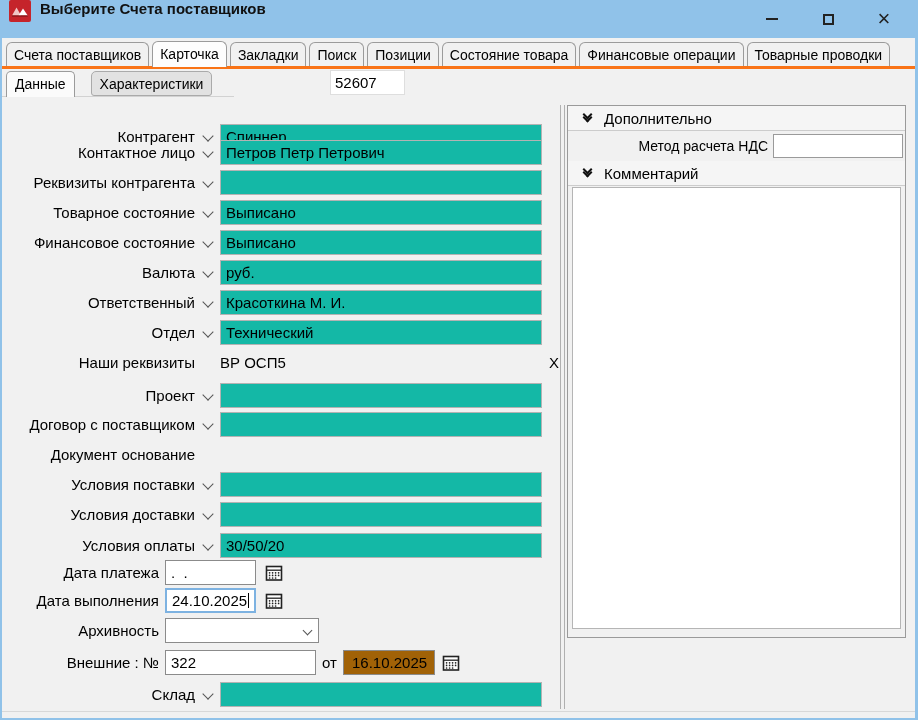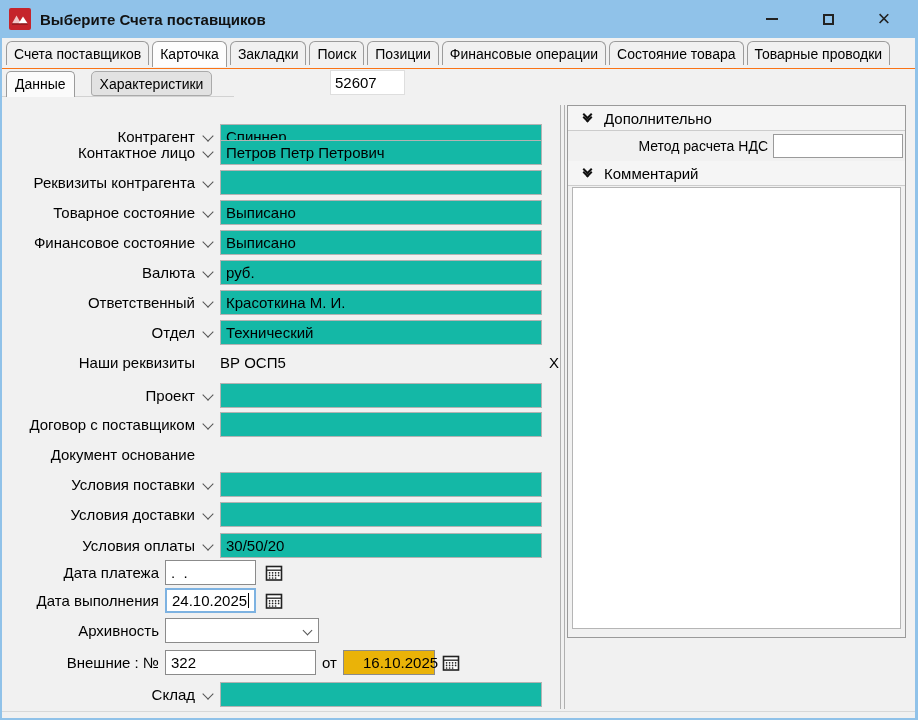--- a/index.html
+++ b/index.html
@@ -8,31 +8,31 @@
     position:relative; width:918px; height:720px; background:#f1f1f1;
     overflow:hidden; color:#000;
   }
   
   .edge { position:absolute; background:#90c2e9; z-index:50; }
   .edge-left { left:0; top:0; width:2px; height:720px; }
   .edge-right { right:0; top:0; width:3px; height:720px; }
   .edge-bottom { left:0; bottom:0; width:918px; height:2px; }
 
   
-  .titlebar { position:absolute; left:0; top:0; width:918px; height:38px; background:#90c2e9; display:flex; align-items:center; }
+  .titlebar { position:absolute; left:0; top:0; width:918px; height:38px; background:#90c2e9; display:flex; }
   .appicon { margin-left:9px; width:22px; height:22px; display:inline-block; }
   .wtitle { margin-left:9px; font-size:15px; font-weight:bold; color:#111; }
   .wcontrols { position:absolute; right:6px; top:0; height:38px; display:flex; }
   .wbtn { width:56px; height:38px; display:flex; align-items:center; justify-content:center; cursor:default; }
   .g-min { display:block; width:12px; height:0; border-top:2px solid #222; }
   .g-max { display:block; width:11px; height:11px; border:2px solid #222; }
   .g-close { font-size:22px; line-height:22px; color:#222; font-weight:normal; }
 
   
-  .tabbar { position:absolute; top:41px; left:2px; right:3px; height:28px; display:flex; align-items:flex-start; border-bottom:1px solid #f97316; padding-left:4px; }
+  .tabbar { position:absolute; top:41px; left:2px; right:3px; height:28px; display:flex; align-items:center; border-bottom:3px solid #f97316; padding-left:4px; }
   .tab { font-size:14px; padding:4px 7px 3px; border:1px solid #9b9b9b; border-bottom:none; border-radius:6px 6px 0 0; background:#f1f1f1; margin-right:3px; white-space:nowrap; cursor:default; }
   .tab.active { background:#fdfdfd; margin-bottom:-1px; padding-bottom:5px; position:relative; z-index:2; }
 
   
   .subtabbar { position:absolute; top:70px; left:2px; height:27px; display:flex; align-items:flex-end; border-bottom:1px solid #d2d2d2; padding:0 6px 0 4px; width:auto; }
   .subtab { font-size:14px; padding:4px 8px 3px; border:1px solid #aaaaaa; border-radius:5px 5px 3px 3px; background:#e2e2e2; margin-right:16px; white-space:nowrap; cursor:default; }
   .subtab.active { background:#fbfbfb; border:1px solid #9b9b9b; border-bottom:none; border-radius:5px 5px 0 0; margin-bottom:-1px; padding-bottom:5px; position:relative; z-index:2; }
 
   .docnum { position:absolute; left:330px; top:70px; width:75px; height:25px; background:#fff; border:1px solid #dedede; font-size:15px; line-height:23px; padding-left:4px; }
 
@@ -53,21 +53,21 @@
   .dinput.focused { border:2px solid #7db2e1; line-height:21px; }
   .calbtn { position:absolute; left:263px; top:4px; width:18px; height:18px; cursor:default; }
   .caret { display:inline-block; width:1px; height:15px; background:#000; vertical-align:-2px; margin-left:1px; }
 
   .selinput { position:absolute; left:163px; width:154px; height:25px; background:#fff; border:1px solid #8b8b8b; }
   .selinput .chev2 { position:absolute; right:7px; top:8px; }
   .chev2 i { display:block; width:7px; height:7px; border-right:1px solid #555; border-bottom:1px solid #555; transform:rotate(45deg); }
 
   .extnum { position:absolute; left:163px; width:151px; height:25px; background:#fff; border:1px solid #8b8b8b; font-size:15px; line-height:23px; padding-left:5px; }
   .extfrom { position:absolute; left:320px; font-size:15px; line-height:26px; }
-  .extdate { position:absolute; left:341px; width:92px; height:25px; background:#eab308; border:1px solid #8b8b8b; font-size:15px; line-height:23px; padding-left:19px; }
+  .extdate { position:absolute; left:341px; width:92px; height:25px; background:#a16207; border:1px solid #8b8b8b; font-size:15px; line-height:23px; padding-left:8px; }
   .calbtn2 { position:absolute; left:440px; top:4px; width:18px; height:18px; cursor:default; }
 
   
   .splitter { position:absolute; left:560px; top:105px; width:5px; height:604px; border-left:1px solid #b0b0b0; border-right:1px solid #b0b0b0; cursor:ew-resize; }
   .panel { position:absolute; left:567px; top:105px; width:339px; height:533px; background:#f1f1f1; border:1px solid #9a9a9a; }
   .phdr { position:relative; height:25px; background:#f5f5f5; border-bottom:1px solid #cccccc; }
   .phdr .dchev { position:absolute; left:13px; top:5px; width:12px; height:15px; cursor:default; }
   .dchev i { display:block; width:7px; height:7px; border-right:2px solid #111; border-bottom:2px solid #111; transform:rotate(45deg); margin:0 auto; }
   .dchev i + i { margin-top:-4px; }
   .phdr .ptitle { position:absolute; left:36px; top:0; font-size:15px; line-height:25px; }
@@ -105,22 +105,22 @@
         </div>
     </div>
   </div>
 
   <div class="tabbar">
     <div class="tab">Счета поставщиков</div>
     <div class="tab active">Карточка</div>
     <div class="tab">Закладки</div>
     <div class="tab">Поиск</div>
     <div class="tab">Позиции</div>
+    <div class="tab">Состояние товара</div>
     <div class="tab">Финансовые операции</div>
-    <div class="tab">Состояние товара</div>
     <div class="tab">Товарные проводки</div>
   </div>
 
   <div class="subtabbar">
     <div class="subtab active">Данные</div>
     <div class="subtab">Характеристики</div>
   </div>
 
   <div class="docnum">52607</div>
 

